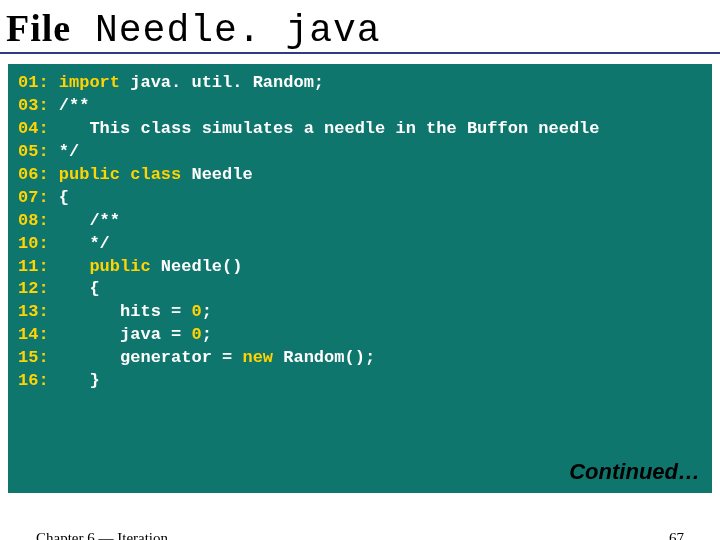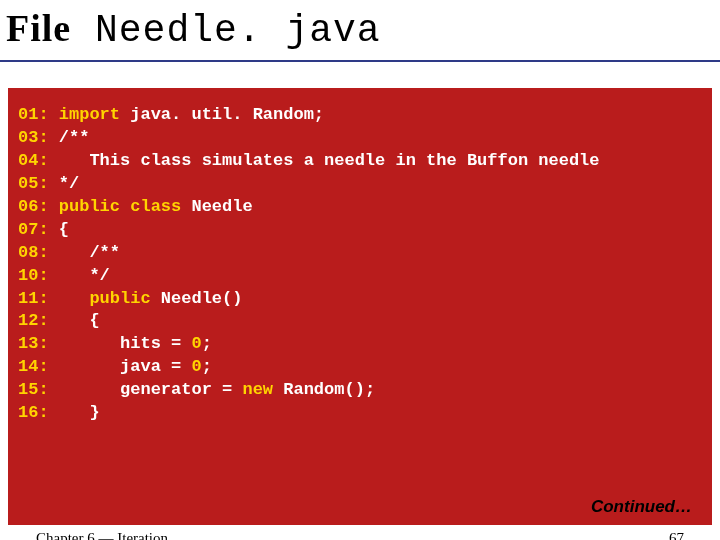--- a/index.html
+++ b/index.html
@@ -7,57 +7,57 @@
     padding: 0;
     width: 720px;
     height: 540px;
     background: white;
     font-family: Georgia, "Times New Roman", serif;
     position: relative;
     overflow: hidden;
   }
   .title {
     font-size: 38px;
-    padding: 6px 6px 8px 6px;
+    padding: 6px 6px 0 6px;
     border-bottom: 2px solid #2e3a87;
     letter-spacing: 1px;
   }
   .title .word1 {
     font-family: "Comic Sans MS", "Chalkboard", cursive;
     font-weight: bold;
   }
   .title .rest {
     font-family: "Courier New", monospace;
   }
   .codebox {
-    margin: 26px 8px 0 8px;
-    background: #b91c1c;
+    margin: 10px 8px 0 8px;
+    background: #0f766e;
     color: #fff;
     font-family: "Courier New", monospace;
     font-weight: bold;
     font-size: 17px;
     line-height: 1.35;
-    padding: 16px 10px 6px 10px;
+    padding: 8px 10px 6px 10px;
     position: relative;
     min-height: 415px;
   }
   .codeline {
     white-space: pre;
   }
   .ln { color: #ffd400; }
   .kw { color: #ffd400; }
   .continued {
     position: absolute;
-    right: 20px;
+    right: 12px;
     bottom: 6px;
     color: #000;
     font-family: Arial, sans-serif;
     font-weight: bold;
     font-style: italic;
-    font-size: 17px;
+    font-size: 22px;
   }
   .footer {
     position: absolute;
     bottom: 10px;
     left: 0;
     width: 100%;
     font-family: "Times New Roman", serif;
     font-size: 15px;
   }
   .footer .chapter {

